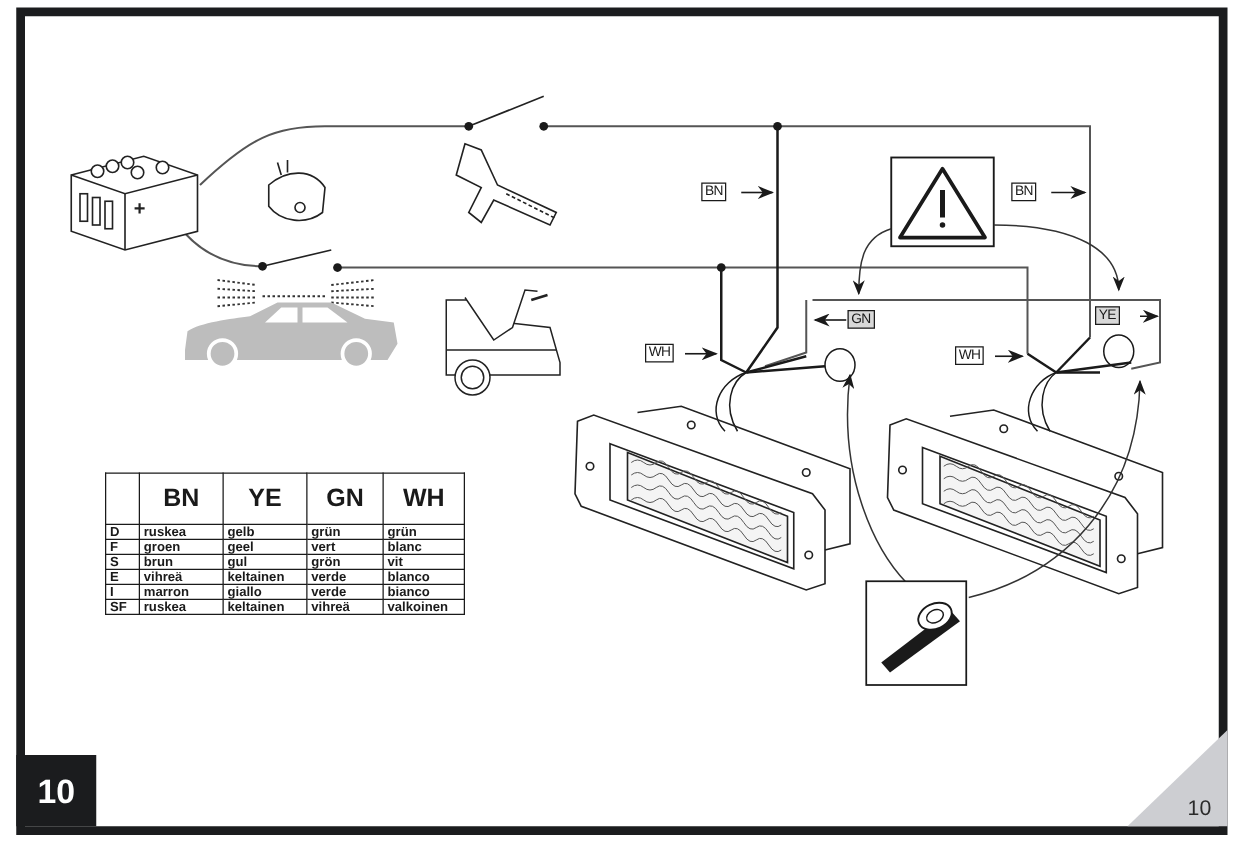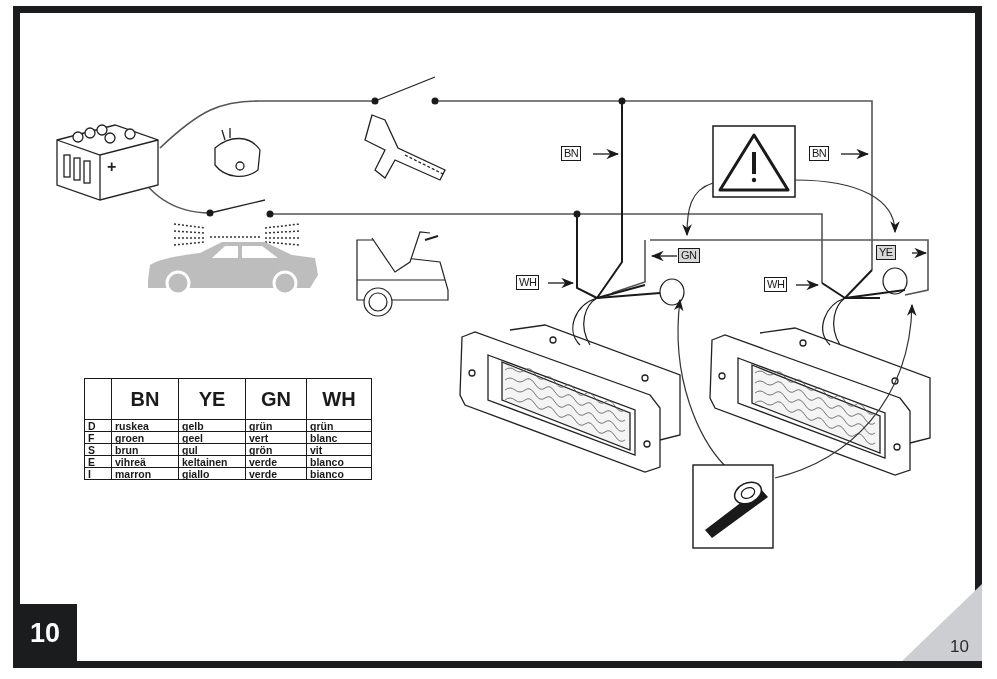--- a/index.html
+++ b/index.html
@@ -243,18 +243,25 @@
         <td>verde</td>
         <td>blanco</td>
       </tr>
       <tr>
         <td class="lang">I</td>
         <td>marron</td>
         <td>giallo</td>
         <td>verde</td>
         <td>bianco</td>
       </tr>
+      <tr>
+        <td class="lang">SF</td>
+        <td>ruskea</td>
+        <td>keltainen</td>
+        <td>vihreä</td>
+        <td>valkoinen</td>
+      </tr>
     </tbody>
 </table>
 
 <div class="page-badge">10</div>
 <div class="corner"></div>
 <div class="page-number">10</div>
 
 </body></html>

